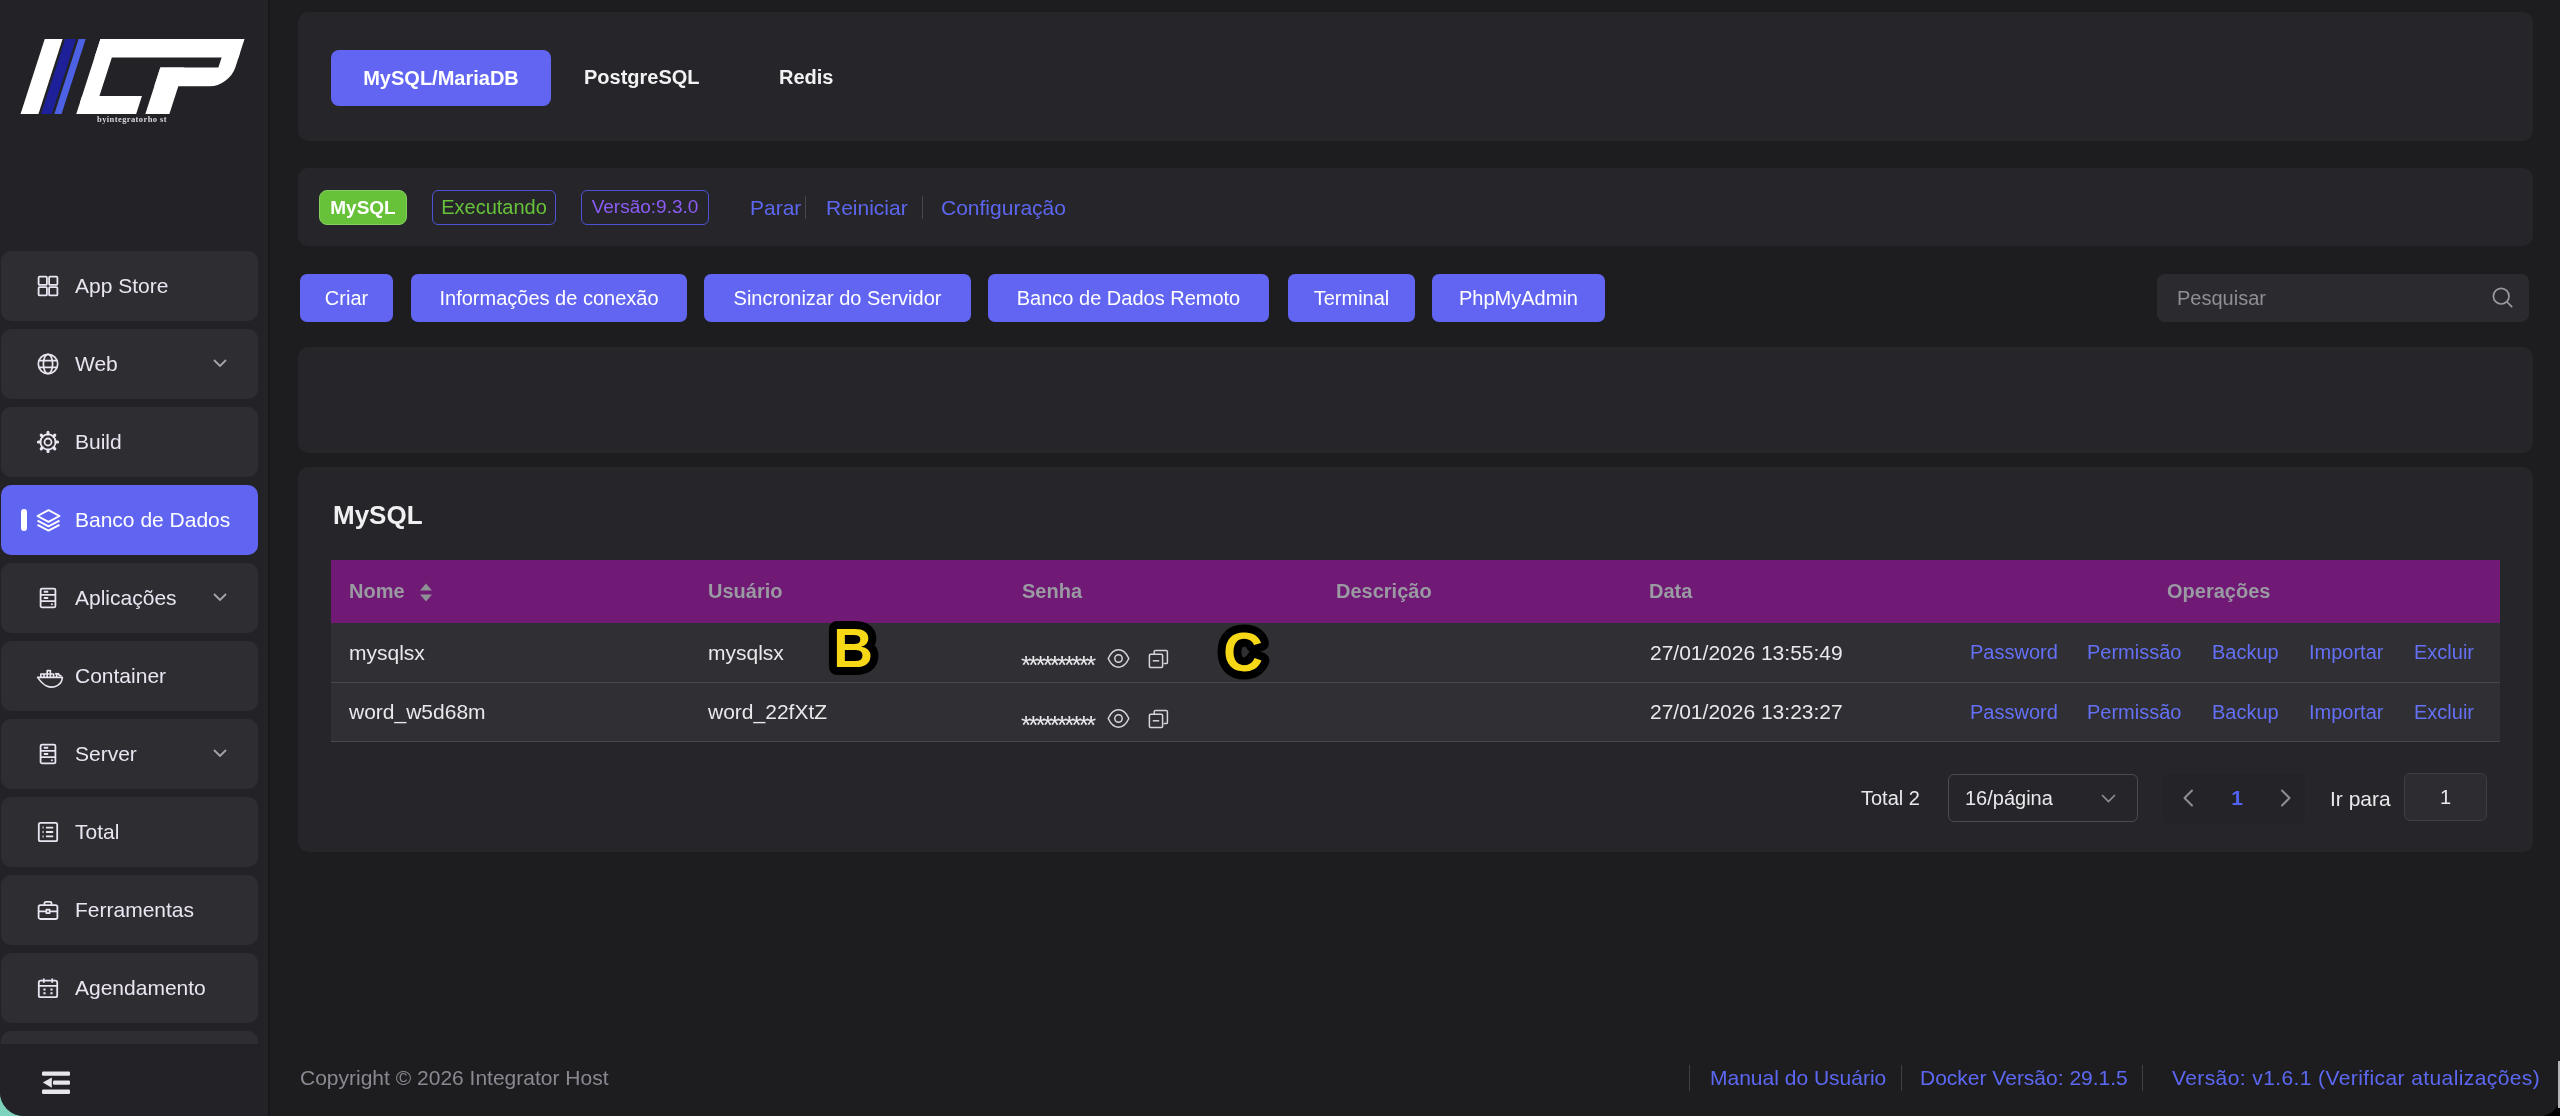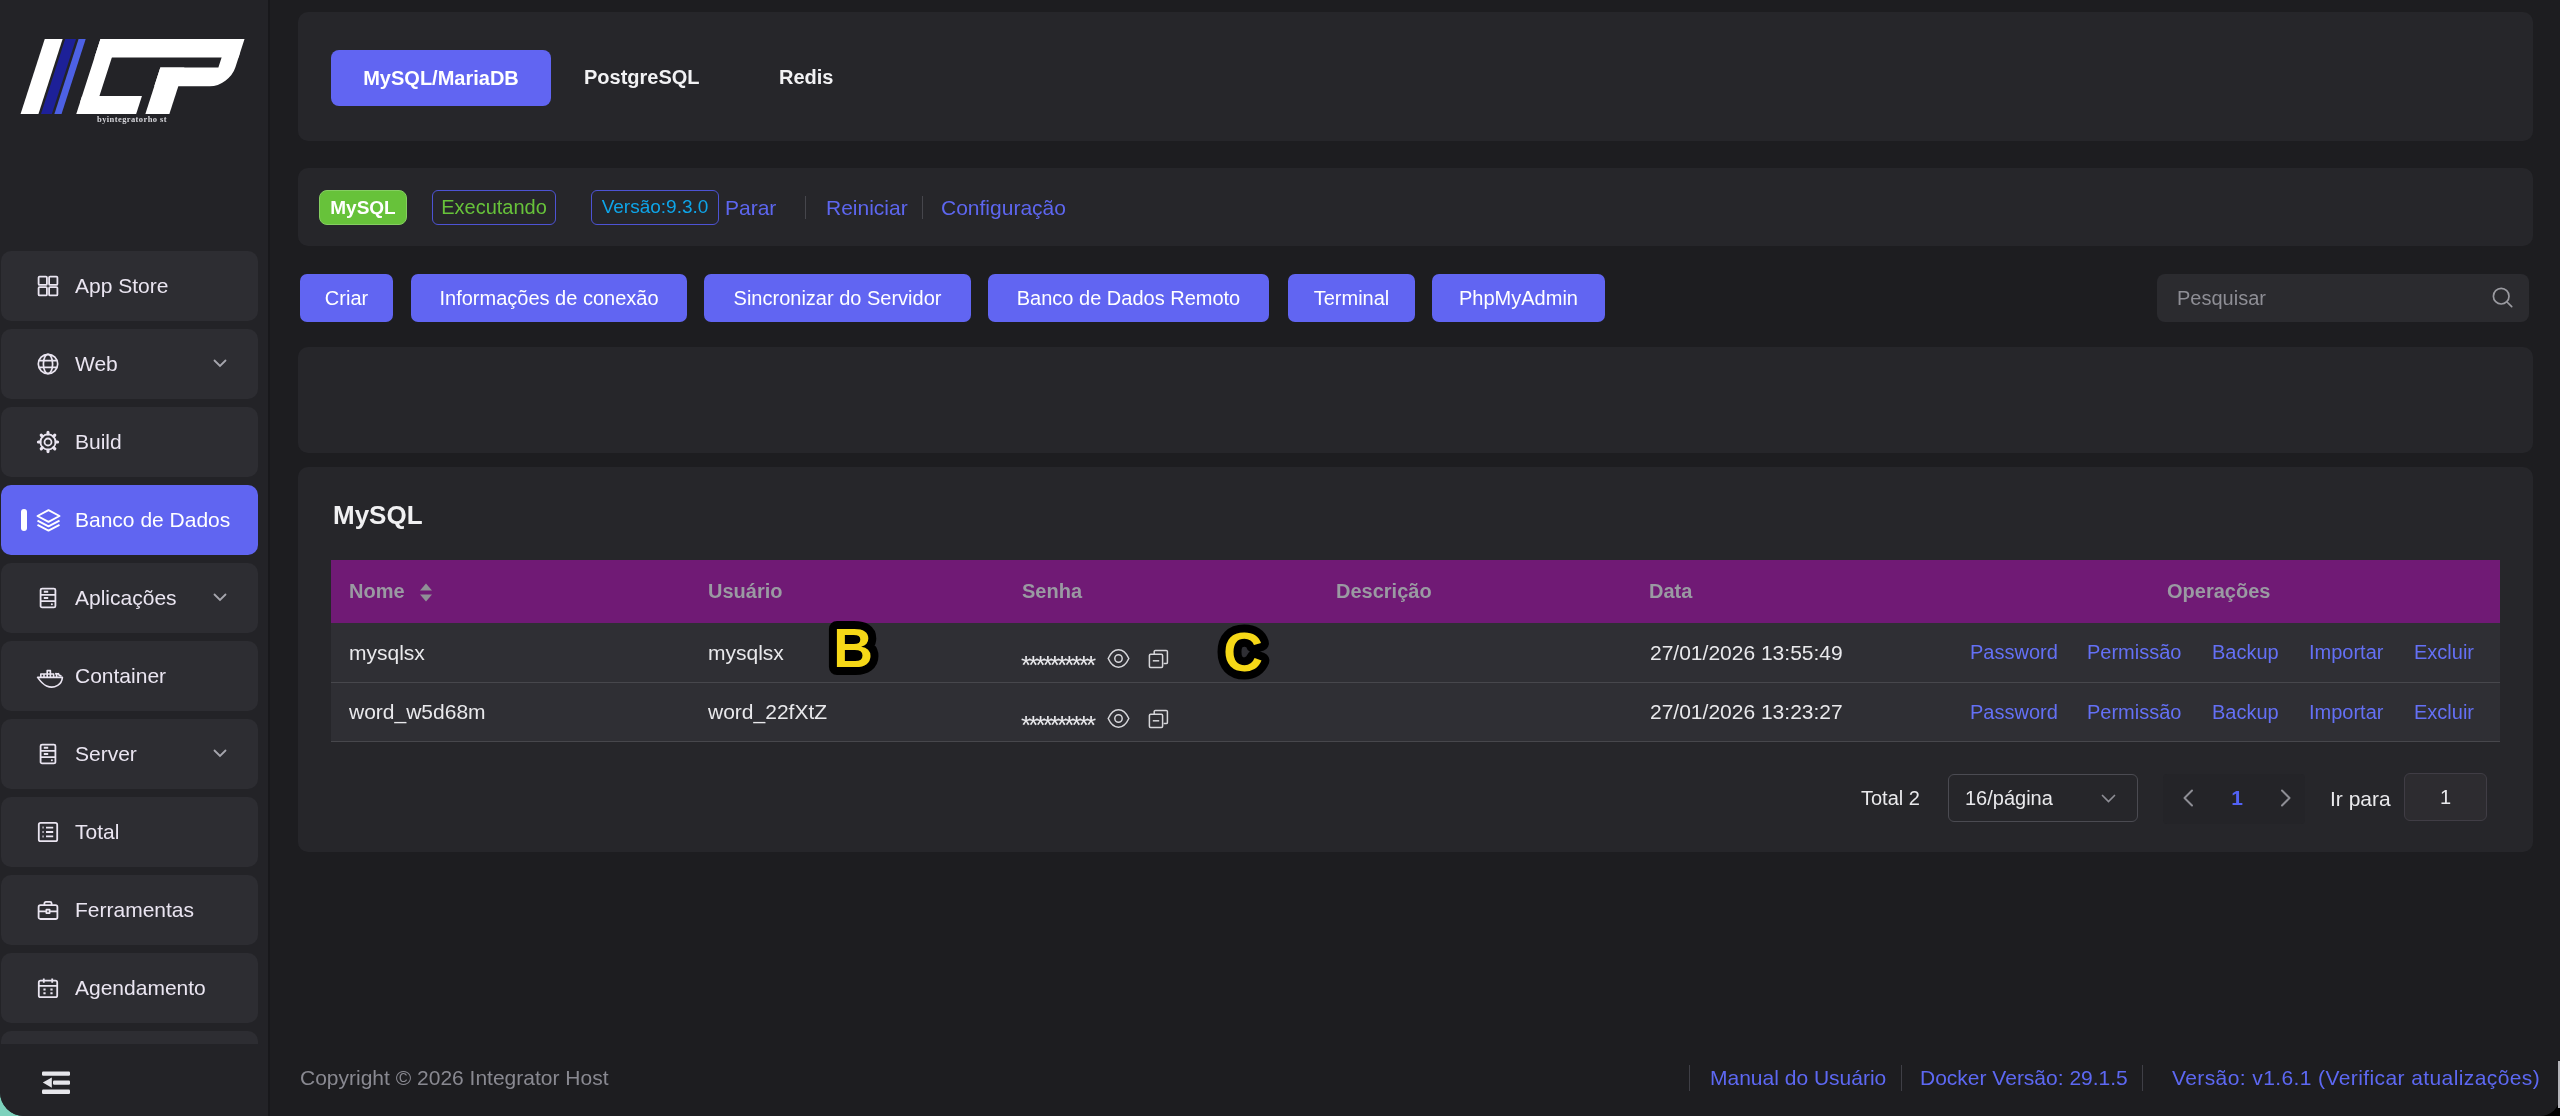--- a/index.html
+++ b/index.html
@@ -159,22 +159,22 @@
 </div>
 <div id="main">
   <div class="card" style="top:12px;height:129px"></div>
   <div class="tabbtn">MySQL/MariaDB</div>
   <div class="tabtxt" style="left:314px">PostgreSQL</div>
   <div class="tabtxt" style="left:509px">Redis</div>
 
   <div class="card" style="top:168px;height:78px"></div>
   <div class="tag" style="left:49px;width:88px;background:#67c23a;border:1px solid #85ce61;border-radius:8px;color:#fff;font-weight:bold;line-height:33px">MySQL</div>
   <div class="tag" style="left:162px;width:124px;border:1.5px solid #4d53d4;color:#67c23a;font-size:20px;line-height:32px">Executando</div>
-  <div class="tag" style="left:321px;width:128px;border:1.5px solid #4d53d4;color:#0ea5e9;font-size:19px;line-height:32px">Versão:9.3.0</div>
-  <div class="lnk" style="left:455px">Parar</div>
+  <div class="tag" style="left:311px;width:128px;border:1.5px solid #4d53d4;color:#8b5cf6;font-size:19px;line-height:32px">Versão:9.3.0</div>
+  <div class="lnk" style="left:480px">Parar</div>
   <div class="vdiv" style="left:535px"></div>
   <div class="lnk" style="left:556px">Reiniciar</div>
   <div class="vdiv" style="left:652px"></div>
   <div class="lnk" style="left:671px">Configuração</div>
 
   <div class="btn tb" style="left:30px;width:93px">Criar</div>
   <div class="btn tb" style="left:141px;width:276px">Informações de conexão</div>
   <div class="btn tb" style="left:434px;width:267px">Sincronizar do Servidor</div>
   <div class="btn tb" style="left:718px;width:281px">Banco de Dados Remoto</div>
   <div class="btn tb" style="left:1018px;width:127px">Terminal</div>

